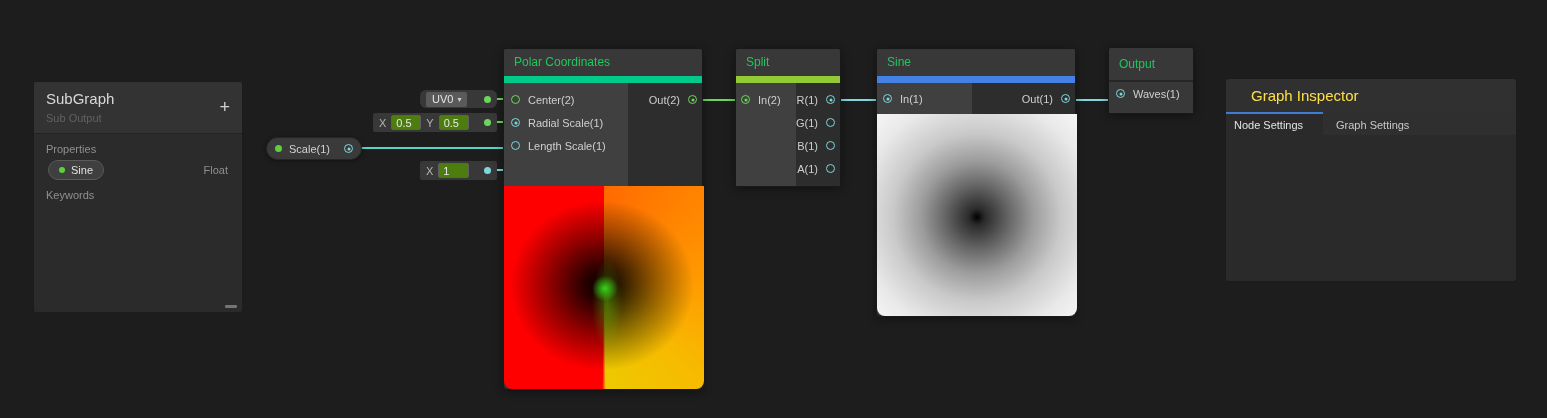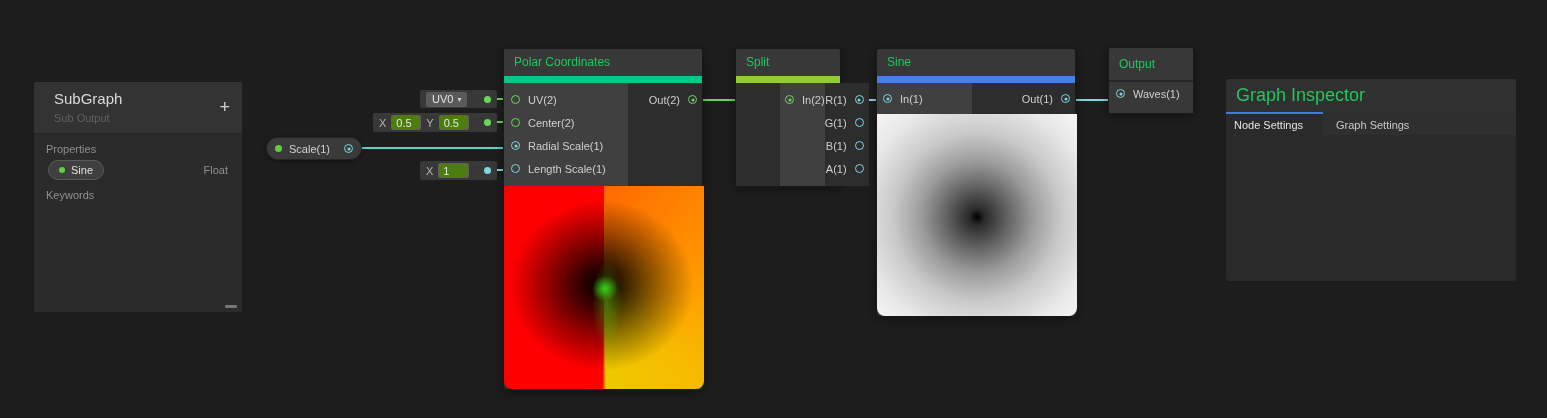--- a/index.html
+++ b/index.html
@@ -65,36 +65,36 @@
   .prop-node{position:absolute;left:266px;top:137px;width:96px;height:23px;background:#3a3a3a;
       border:1px solid #262626;border-radius:12px;display:flex;align-items:center;gap:7px;
       padding:0 8px;box-sizing:border-box;font-size:11px;color:#d2d2d2;box-shadow:0 1px 4px rgba(0,0,0,.4);}
   .prop-node .dot{margin-left:0;}
   .prop-node .port{margin-left:auto;}
 
   
   .blackboard{position:absolute;left:33px;top:81px;width:210px;height:232px;background:#2b2b2b;
       border:1px solid #1c1c1c;border-radius:3px;box-sizing:border-box;overflow:hidden;}
   .bb-header{position:relative;height:52px;background:#333333;border-bottom:1px solid #242424;
-      padding:8px 20px 0;box-sizing:border-box;}
+      padding:8px 12px 0;box-sizing:border-box;}
   .bb-title{font-size:15px;color:#d9d9d9;}
   .bb-sub{font-size:11px;color:#616161;margin-top:5px;}
   .bb-add{position:absolute;right:12px;top:16px;font-size:18px;color:#d0d0d0;line-height:18px;cursor:pointer;}
   .bb-section{font-size:11px;color:#909090;padding:9px 12px 5px;}
   .bb-prop-row{display:flex;align-items:center;padding:0 14px;}
   .pill{display:inline-flex;align-items:center;gap:6px;height:18px;background:#3f3f3f;
       border:1px solid #5a5a5a;border-radius:10px;padding:0 10px;font-size:11px;color:#e0e0e0;}
   .pill-dot{width:6px;height:6px;border-radius:50%;background:#5cd13d;}
   .bb-type{margin-left:auto;font-size:11px;color:#8f8f8f;}
   .bb-grip{position:absolute;right:5px;bottom:4px;width:12px;height:3px;background:#757575;border-radius:1px;}
 
   
   .inspector{position:absolute;left:1225px;top:78px;width:292px;height:204px;background:#2a2a2a;
       border:1px solid #1c1c1c;border-radius:4px;box-sizing:border-box;overflow:hidden;}
-  .gi-title{height:33px;line-height:33px;background:#303030;color:#22c55e;font-size:18px;padding:0 10px;}
+  .gi-title{height:33px;line-height:33px;background:#303030;color:#fde047;font-size:15px;padding:0 25px;}
   .gi-tabs{position:relative;display:flex;height:23px;}
   .gi-tab{font-size:11px;display:flex;align-items:center;box-sizing:border-box;cursor:pointer;}
   .gi-tab.active{width:97px;padding-left:8px;background:#2a2a2a;color:#e3e3e3;border-top:2px solid #407bd8;}
   .gi-tab.inactive{flex:1;padding-left:13px;background:#2f2f2f;color:#c9c9c9;border-top:2px solid #2f2f2f;}
   .gi-body{height:146px;background:#2a2a2a;}
 </style>
 </head>
 <body>
 
 <div class="canvas">
@@ -124,21 +124,21 @@
     <div class="bb-section">Keywords</div>
     <div class="bb-grip"></div>
   </div>
 
   <div class="prop-node">
     <span class="dot vec2" style="background:#5cd13d;"></span>
     <span>Scale(1)</span>
     <span class="port flt connected"></span>
   </div>
 
-  <div class="strip" style="left:420px;top:90px;width:77px;height:18px;">
+  <div class="strip" style="left:420px;top:90px;width:77px;height:18px;border-radius:6px;">
     <div class="dropdown">
       <span>UV0</span>
       <span class="dd-arrow">▾</span>
     </div>
     <span class="dot vec2"></span>
   </div>
 
   <div class="strip" style="left:373px;top:113px;width:124px;height:19px;">
     <span>X</span>
     <span class="vbox" style="width:30px;">0.5</span>
@@ -153,24 +153,20 @@
     <span class="dot flt"></span>
   </div>
 
   <div class="node" style="left:503px;top:48px;width:200px;">
     <div class="node-header">Polar Coordinates</div>
     <div class="accent" style="background:#00c98a;"></div>
     <div class="node-body" style="height:103px;">
       <div class="col-in" style="width:124px;">
         <div class="prow">
           <span class="port vec2"></span>
-          <span class="plabel">UV(2)</span>
-        </div>
-        <div class="prow">
-          <span class="port vec2"></span>
           <span class="plabel">Center(2)</span>
         </div>
         <div class="prow">
           <span class="port flt connected"></span>
           <span class="plabel">Radial Scale(1)</span>
         </div>
         <div class="prow">
           <span class="port flt"></span>
           <span class="plabel">Length Scale(1)</span>
         </div>
@@ -182,21 +178,21 @@
         </div>
       </div>
     </div>
     <div class="preview preview-polar"></div>
   </div>
 
   <div class="node" style="left:735px;top:48px;width:106px;">
     <div class="node-header">Split</div>
     <div class="accent" style="background:#93cb37;"></div>
     <div class="node-body" style="height:103px;">
-      <div class="col-in" style="width:75px;margin-left:44px;">
+      <div class="col-in" style="width:75px;">
         <div class="prow">
           <span class="port vec2 connected" style="margin-left:5px;"></span>
           <span class="plabel">In(2)</span>
         </div>
       </div>
       <div class="col-out">
         <div class="prow right">
           <span class="plabel">R(1)</span>
           <span class="port flt connected"></span>
         </div>

